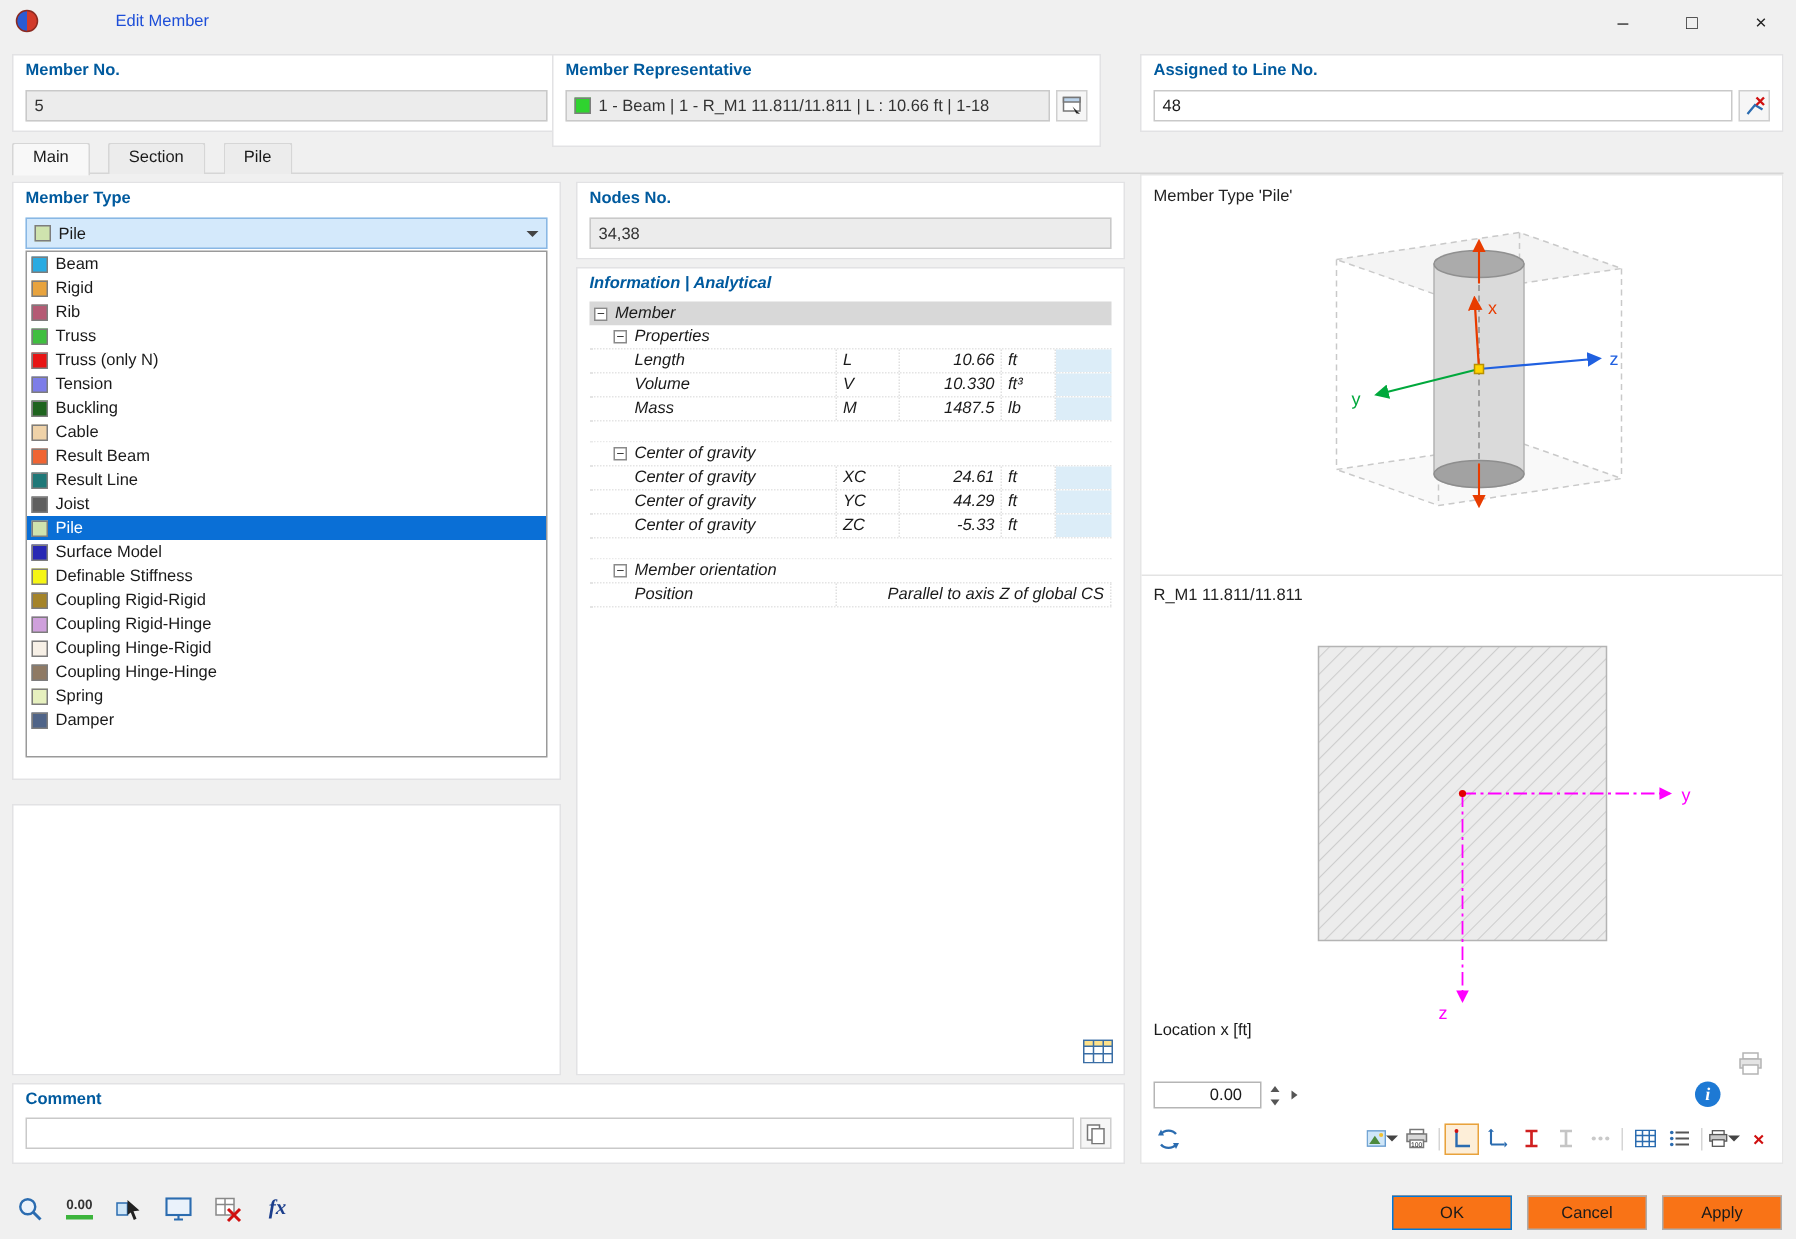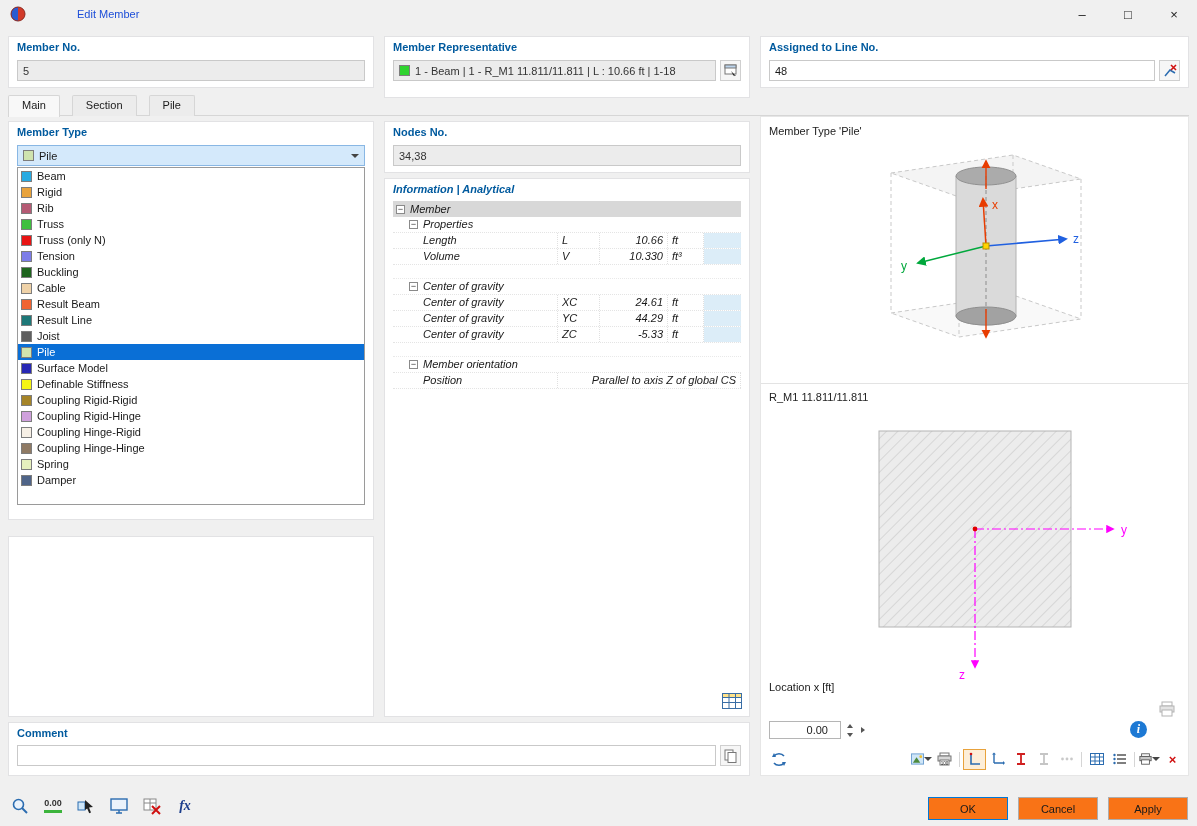--- a/index.html
+++ b/index.html
@@ -108,21 +108,21 @@
 
 <div class="gb" style="left:8px; top:36px; width:366px; height:52px;">
   <span class="gb-label">Member No.</span>
   <div class="hrow">
     <div class="input readonly">
         <span>5</span>
       </div>
   </div>
 </div>
 
-<div class="gb" style="left:384px; top:36px; width:366px; height:62px;">
+<div class="gb" style="left:368px; top:36px; width:366px; height:62px;">
   <span class="gb-label">Member Representative</span>
   <div class="hrow">
     <div class="input readonly">
       <span class="swatch" style="background: rgb(47, 211, 47);"></span>
       <span>1 - Beam | 1 - R_M1 11.811/11.811 | L : 10.66 ft | 1-18</span>
     </div>
     <div class="mini-btn">
       <svg width="14" height="14" viewBox="0 0 14 14">
         <rect x="1" y="1" width="11" height="9" fill="#fff" stroke="#777"></rect>
         <rect x="1" y="1" width="11" height="3" fill="#bcd4ec" stroke="#777"></rect>
@@ -273,20 +273,27 @@
           <span class="c-sym">L</span>
           <span class="c-val">10.66</span>
           <span class="c-unit">ft</span>
           <span class="c-extra"></span>
         </div>
         <div class="t-row t-leaf">
           <span class="c-name">Volume</span>
           <span class="c-sym">V</span>
           <span class="c-val">10.330</span>
           <span class="c-unit">ft³</span>
+          <span class="c-extra"></span>
+        </div>
+        <div class="t-row t-leaf">
+          <span class="c-name">Mass</span>
+          <span class="c-sym">M</span>
+          <span class="c-val">1487.5</span>
+          <span class="c-unit">lb</span>
           <span class="c-extra"></span>
         </div>
         <div class="t-spacer"></div>
         <div class="t-row t-group">
           <span class="expander"></span>
           <span>Center of gravity</span>
         </div>
         <div class="t-row t-leaf">
           <span class="c-name">Center of gravity</span>
           <span class="c-sym">XC</span>

